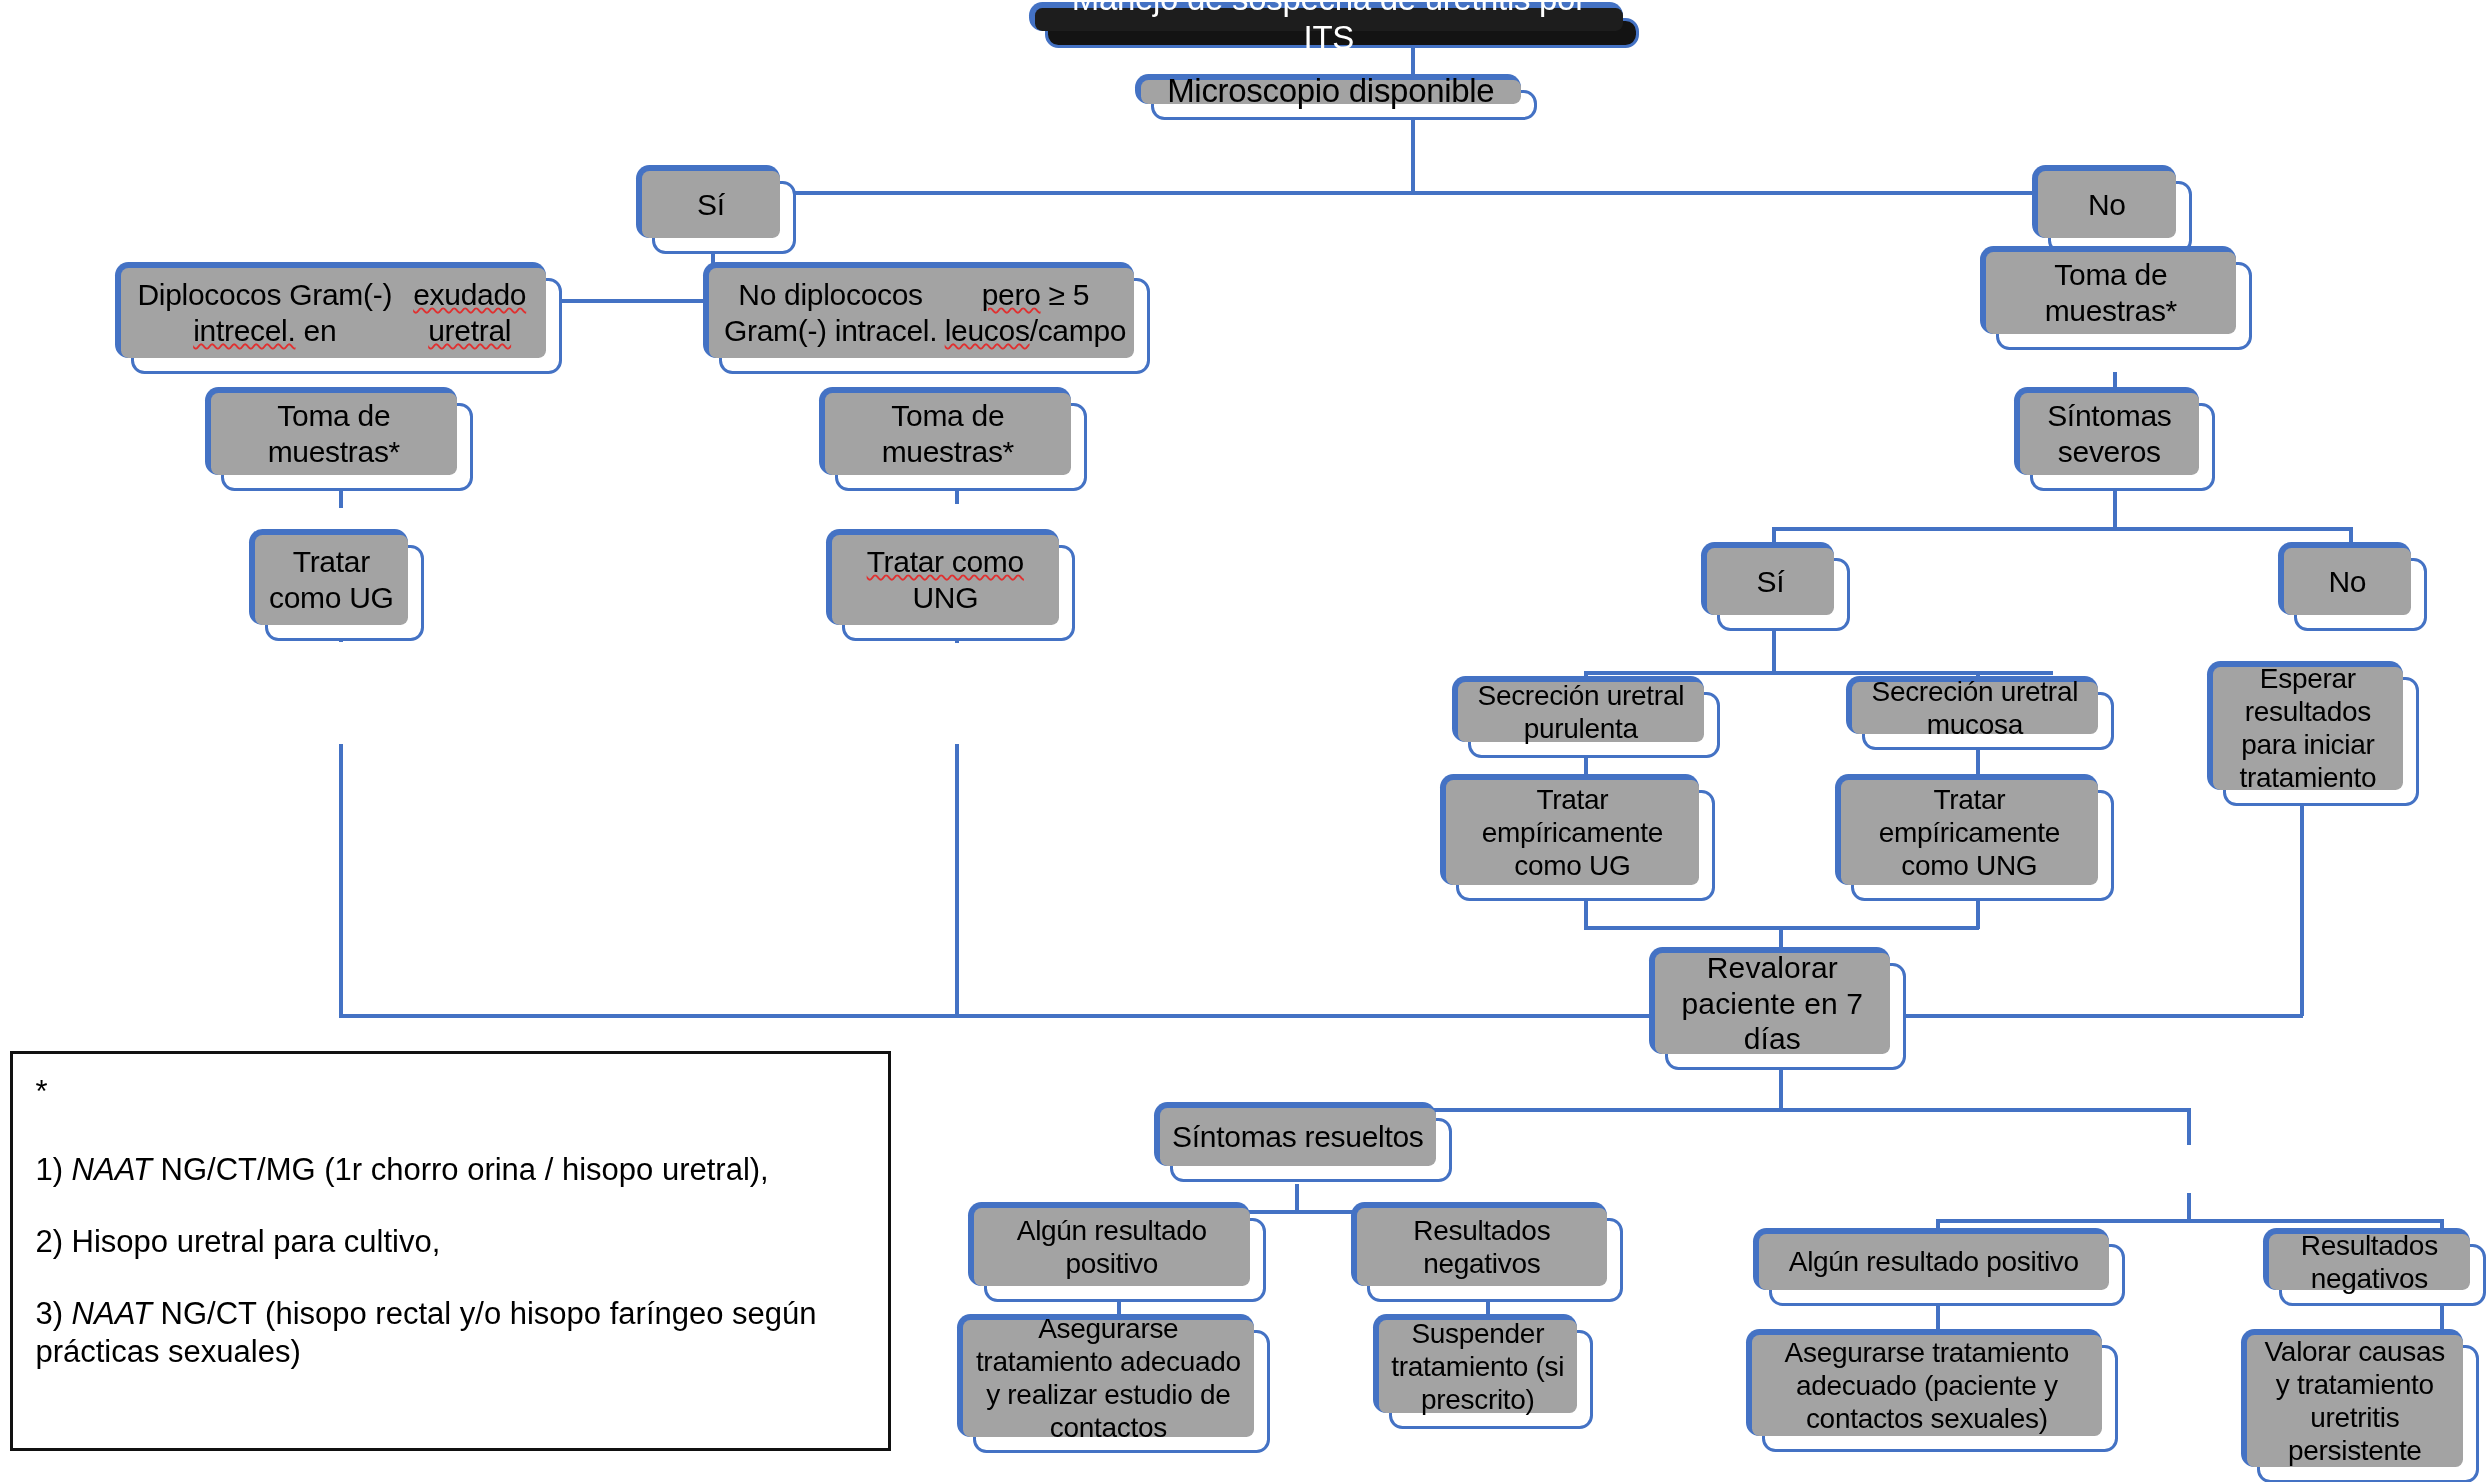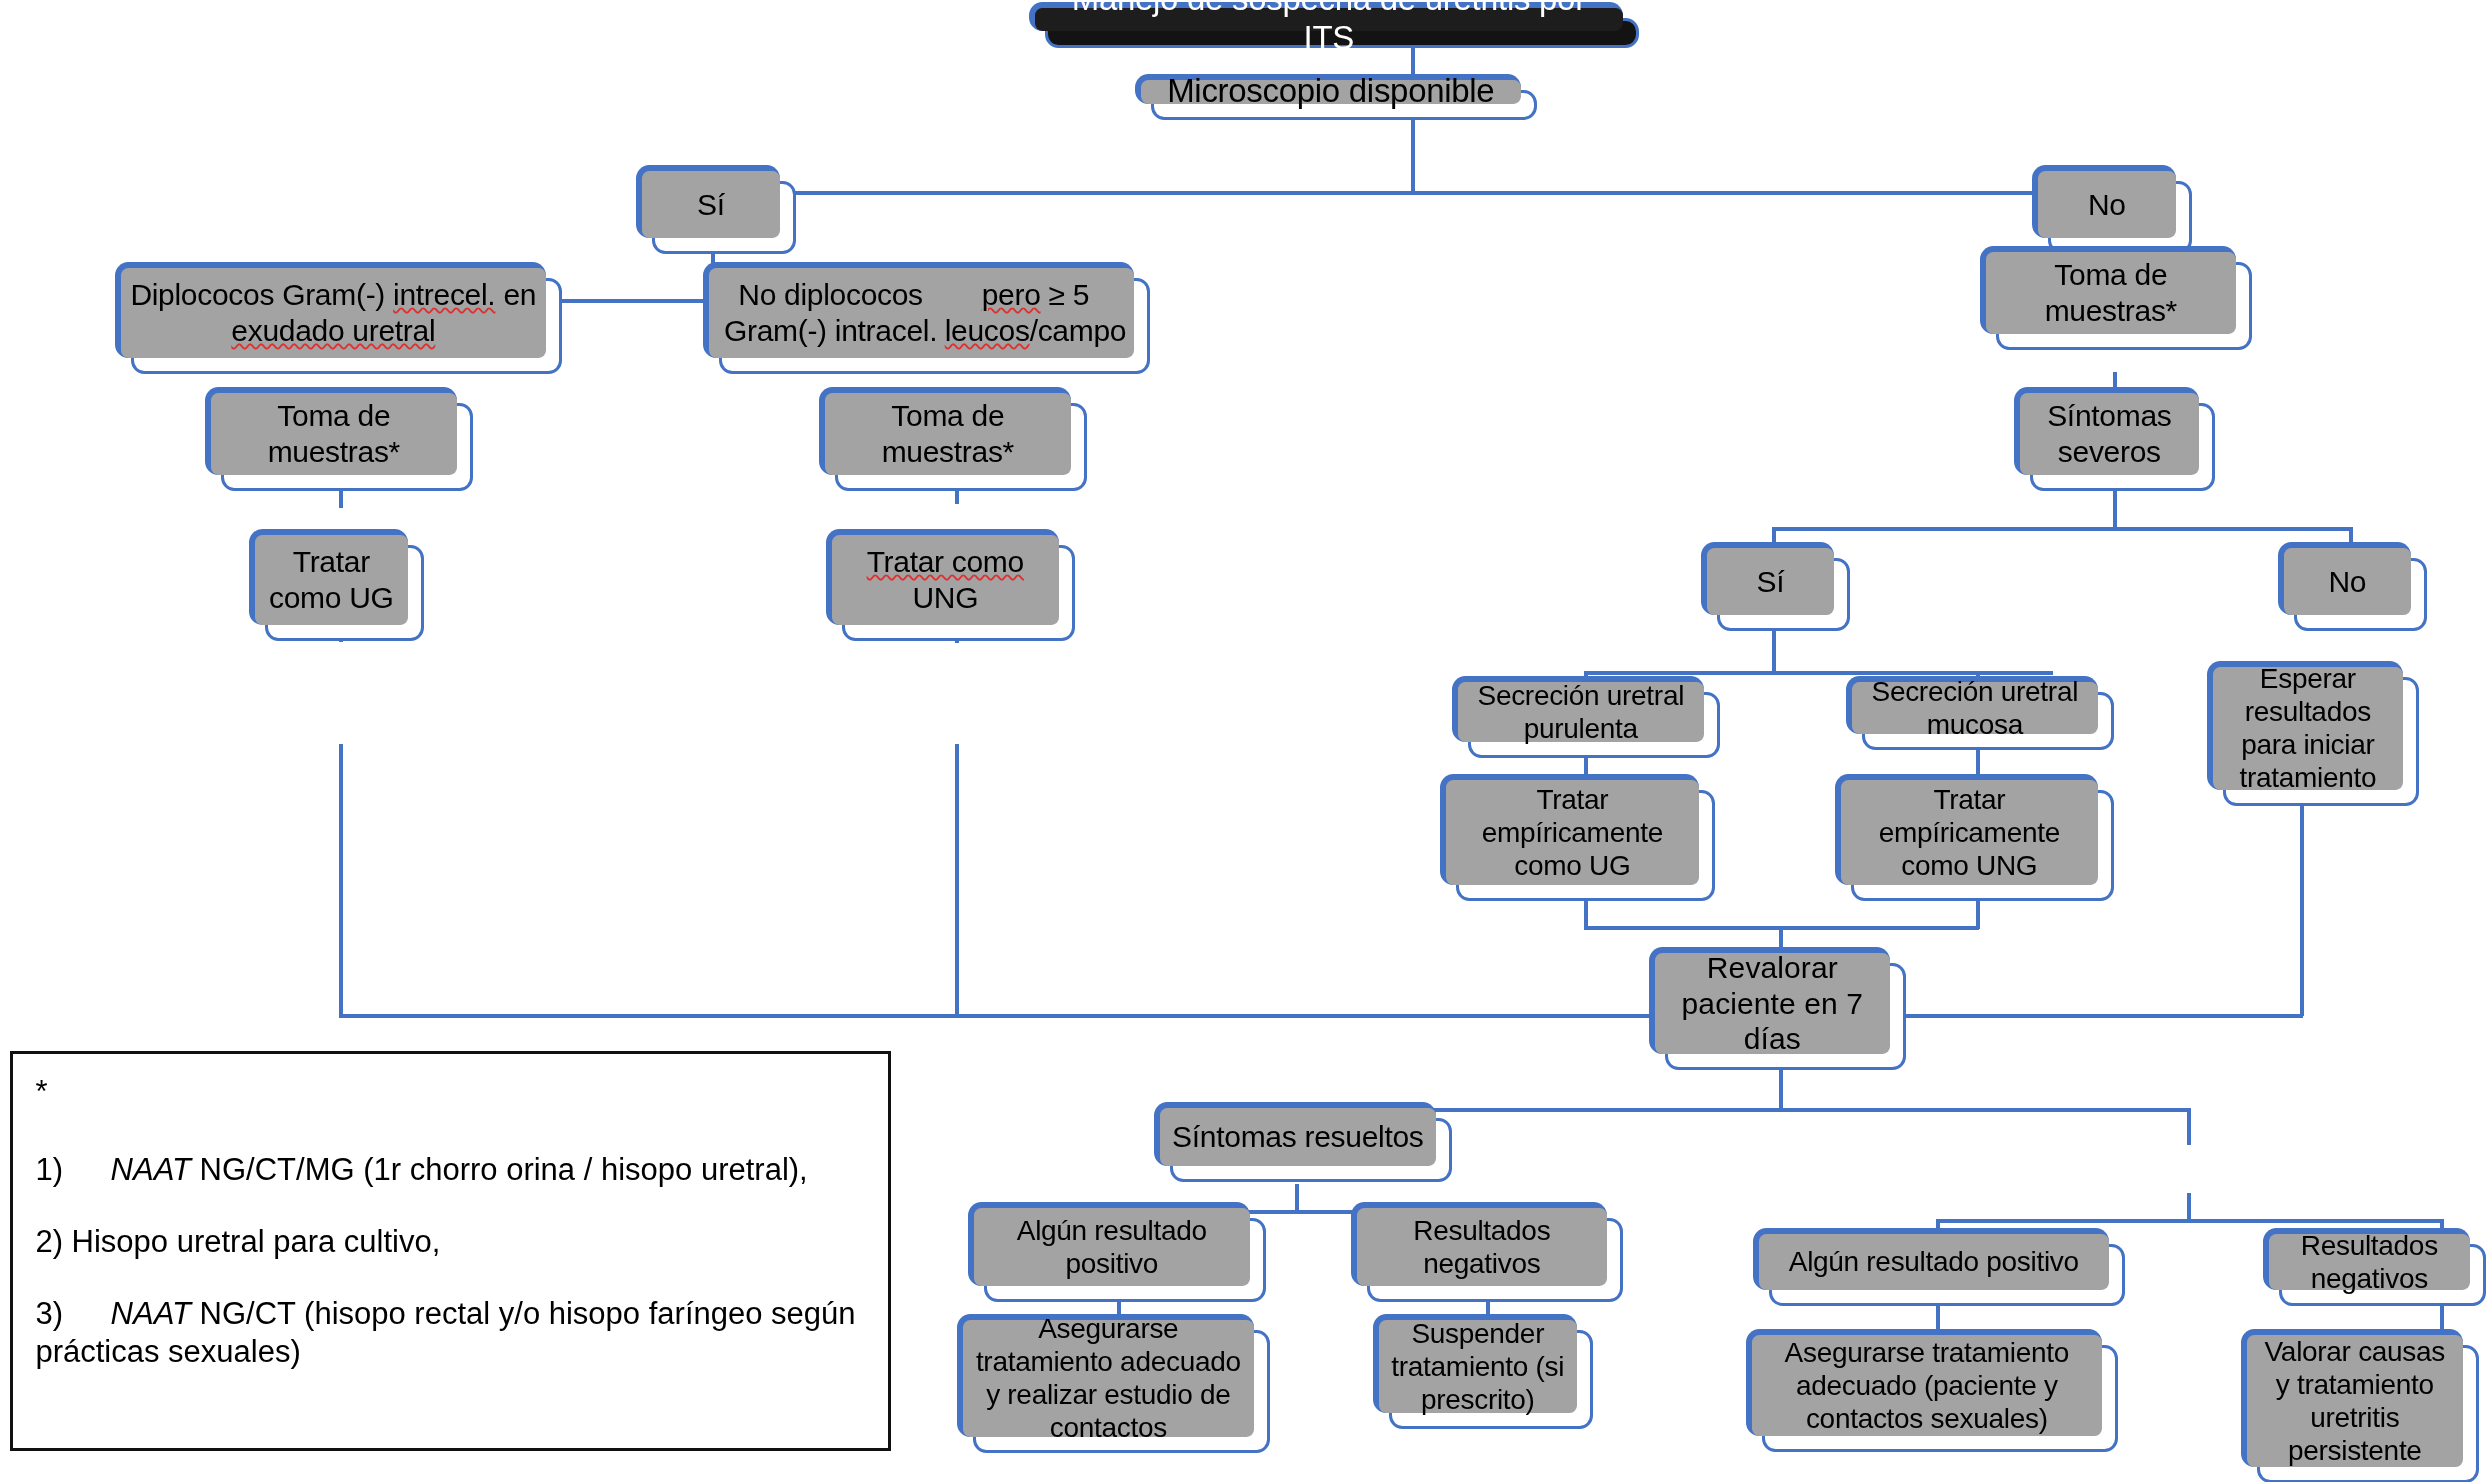--- a/index.html
+++ b/index.html
@@ -46,21 +46,21 @@
        text-underline-offset:2.2px;}
 
   
   #footnote{position:absolute;left:10.4px;top:1051px;width:881px;height:400px;
             background:#ffffff;border:3.7px solid #111111;box-sizing:border-box;
             padding:19.4px 22px 7.4px 22px;
             font-family:"Liberation Sans","DejaVu Sans",sans-serif;}
   #footnote .fl{font-size:31px;color:#000;margin:0 0 34px 0;line-height:1.22;
                 font-stretch:condensed;}
   #footnote .star{font-size:31px;margin-bottom:40px;}
-  #footnote i{font-style:italic;margin-left:39px;}
+  #footnote i{font-style:italic;}
 </style>
 </head>
 <body>
 
 <div id="canvas">
 
   <div class="ln v" style="left:1411px;top:45px;height:39px;"></div>
 
   <div class="ln v" style="left:1411px;top:119px;height:73px;"></div>
   <div class="ln h" style="left:711px;top:191px;width:1406px;"></div>
@@ -147,21 +147,21 @@
   <div class="node" style="left:2032px;top:165px;width:160px;height:89px;">
     <div class="slab"></div>
     <div class="card">
       <div class="txt f40">No</div>
     </div>
   </div>
 
   <div class="node" style="left:115px;top:262px;width:447px;height:112px;">
     <div class="slab"></div>
     <div class="card">
-      <div class="txt f40" style="flex-direction:column;">
+      <div class="txt f40" style="flex-direction:row;">
         <span>Diplococos Gram(-) <span class="sq">intrecel.</span> en</span>
         <span class="sq">exudado uretral</span>
       </div>
     </div>
   </div>
 
   <div class="node" style="left:703px;top:262px;width:447px;height:112px;">
     <div class="slab"></div>
     <div class="card">
       <div class="txt f40" style="flex-direction:row;">

